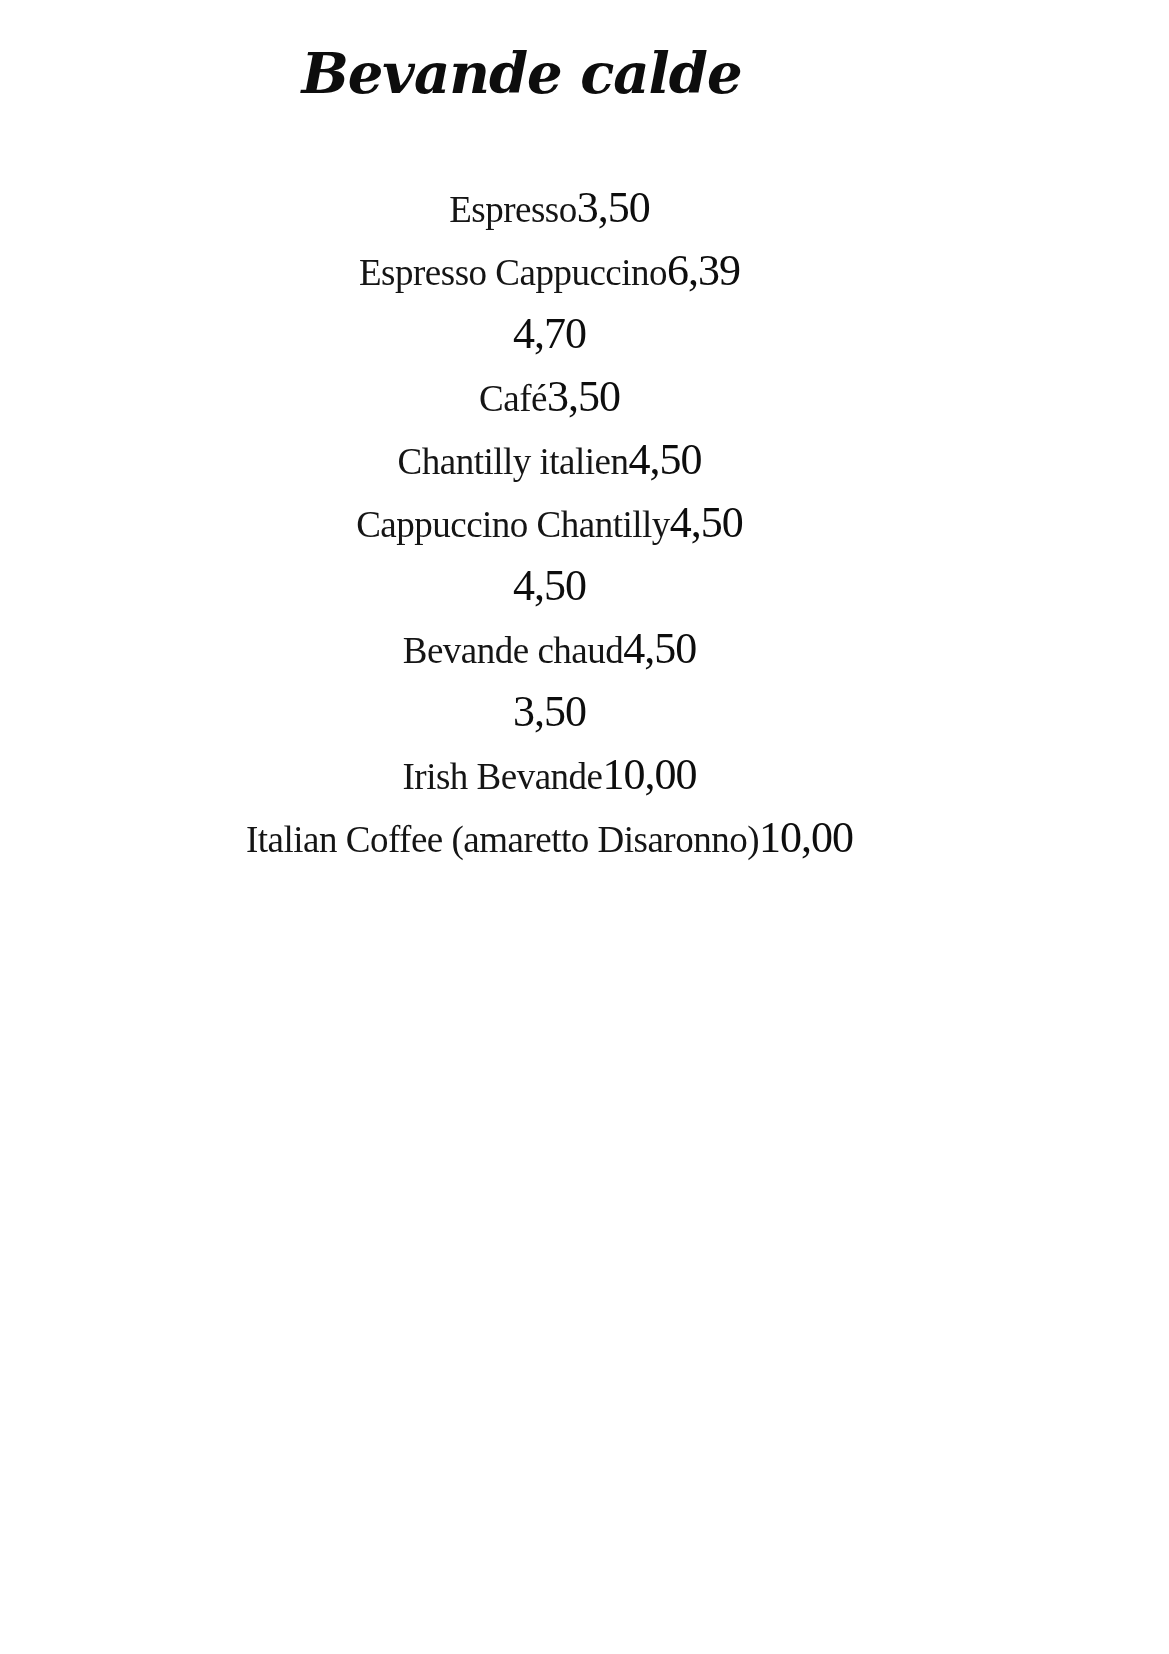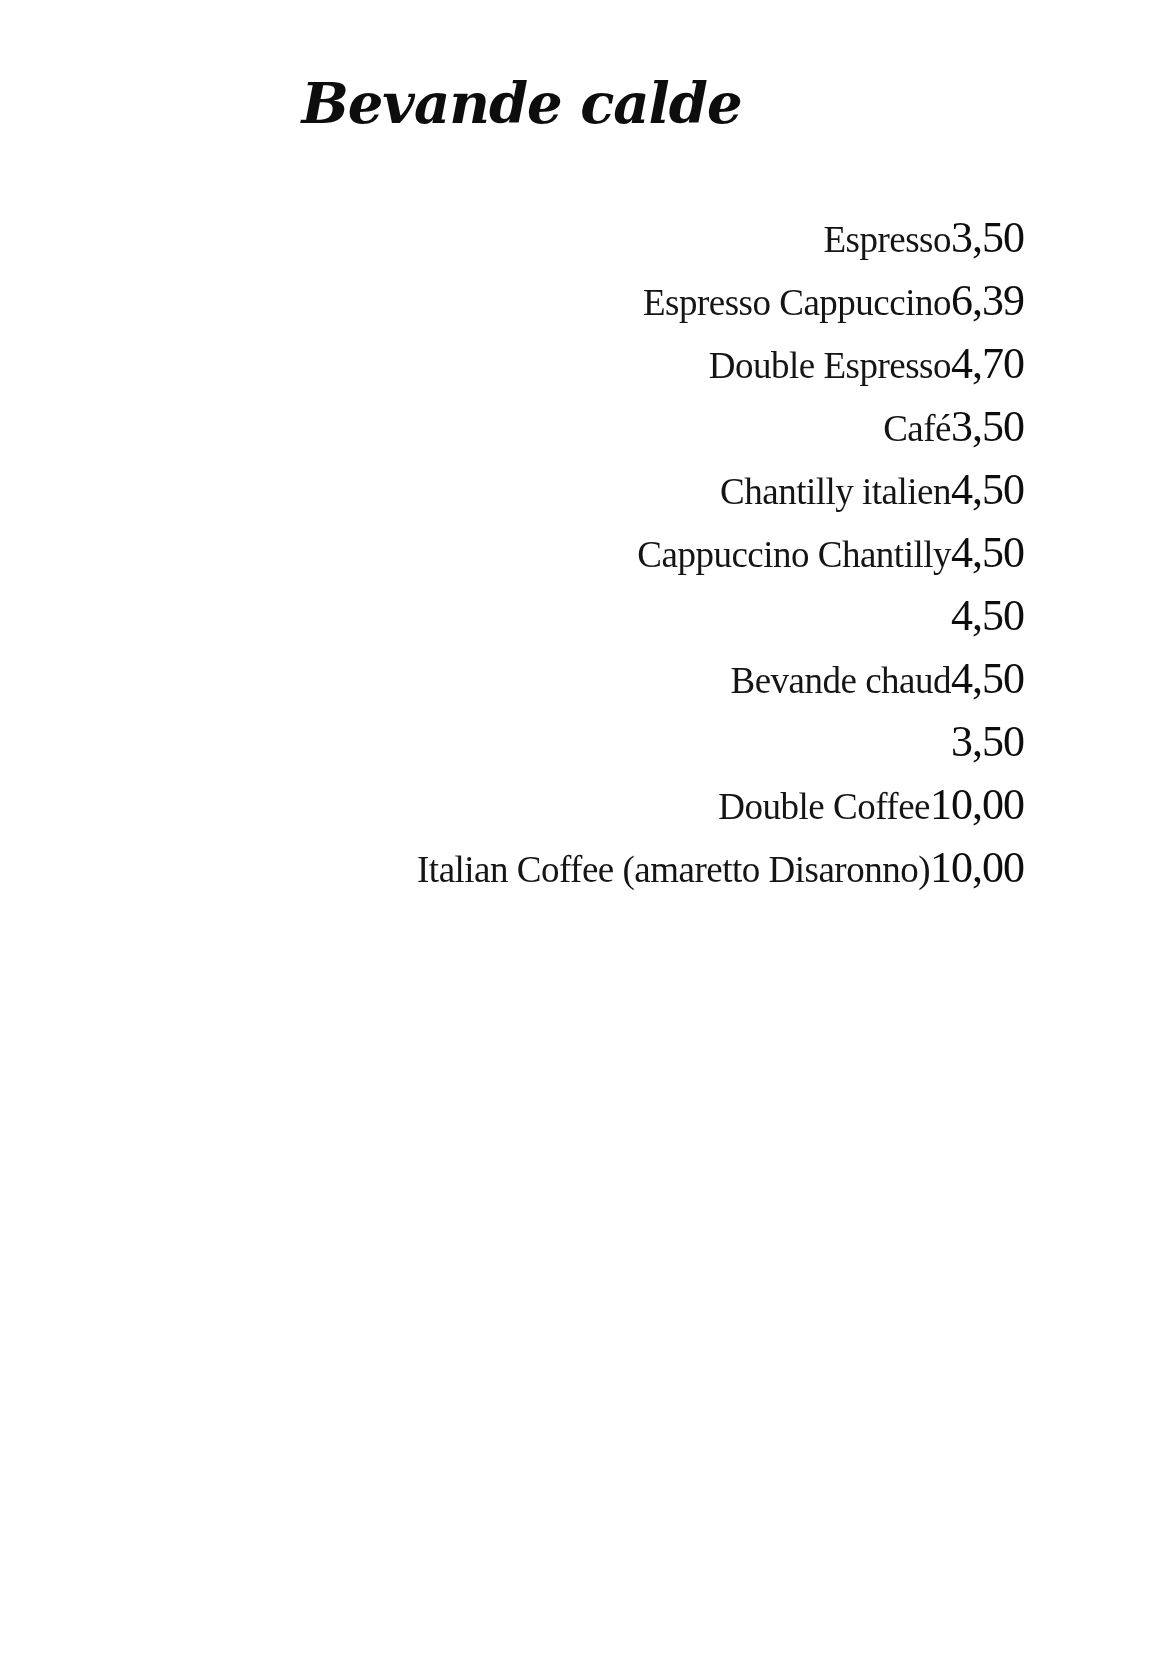--- a/index.html
+++ b/index.html
@@ -13,40 +13,40 @@
     position: relative;
     font-family: "Liberation Serif", serif;
     color: #111111;
     overflow: hidden;
   }
   .page {
     position: absolute;
     inset: 0;
     background: #ffffff;
     box-sizing: border-box;
-    padding: 70px 145px 0 75px;
+    padding: 40px 145px 0 75px;
   }
   .title {
     margin: 0 0 0 0;
     text-align: center;
     font-family: "DejaVu Serif", "Liberation Serif", serif;
     font-style: italic;
     font-weight: 700;
     font-size: 56px;
     letter-spacing: -1px;
     color: #0d0d0d;
     
     transform: translateX(-28px);
   }
   .menu {
     margin-top: 76px;
   }
   .row {
     display: flex;
-    justify-content: flex-end;
+    justify-content: center;
     align-items: baseline;
     height: 63px;
   }
   .item-name {
     font-size: 37px;
     letter-spacing: -0.5px;
     white-space: nowrap;
     color: #151515;
   }
   .item-price {
@@ -66,21 +66,20 @@
     <span class="item-name">Espresso</span>
     <span class="item-price">3,50</span>
   </div>
 
   <div class="row">
     <span class="item-name">Espresso Cappuccino</span>
     <span class="item-price">6,39</span>
   </div>
 
   <div class="row">
-    <span class="item-name">Double Espresso</span>
     <span class="item-price">4,70</span>
   </div>
 
   <div class="row">
     <span class="item-name">Café</span>
     <span class="item-price">3,50</span>
   </div>
 
   <div class="row">
     <span class="item-name">Chantilly italien</span>
@@ -99,21 +98,21 @@
   <div class="row">
     <span class="item-name">Bevande chaud</span>
     <span class="item-price">4,50</span>
   </div>
 
   <div class="row">
     <span class="item-price">3,50</span>
   </div>
 
   <div class="row">
-    <span class="item-name">Double Coffee</span>
+    <span class="item-name">Irish Bevande</span>
     <span class="item-price">10,00</span>
   </div>
 
   <div class="row">
     <span class="item-name">Italian Coffee (amaretto Disaronno)</span>
     <span class="item-price">10,00</span>
   </div>
 </div>
 </div>
 

